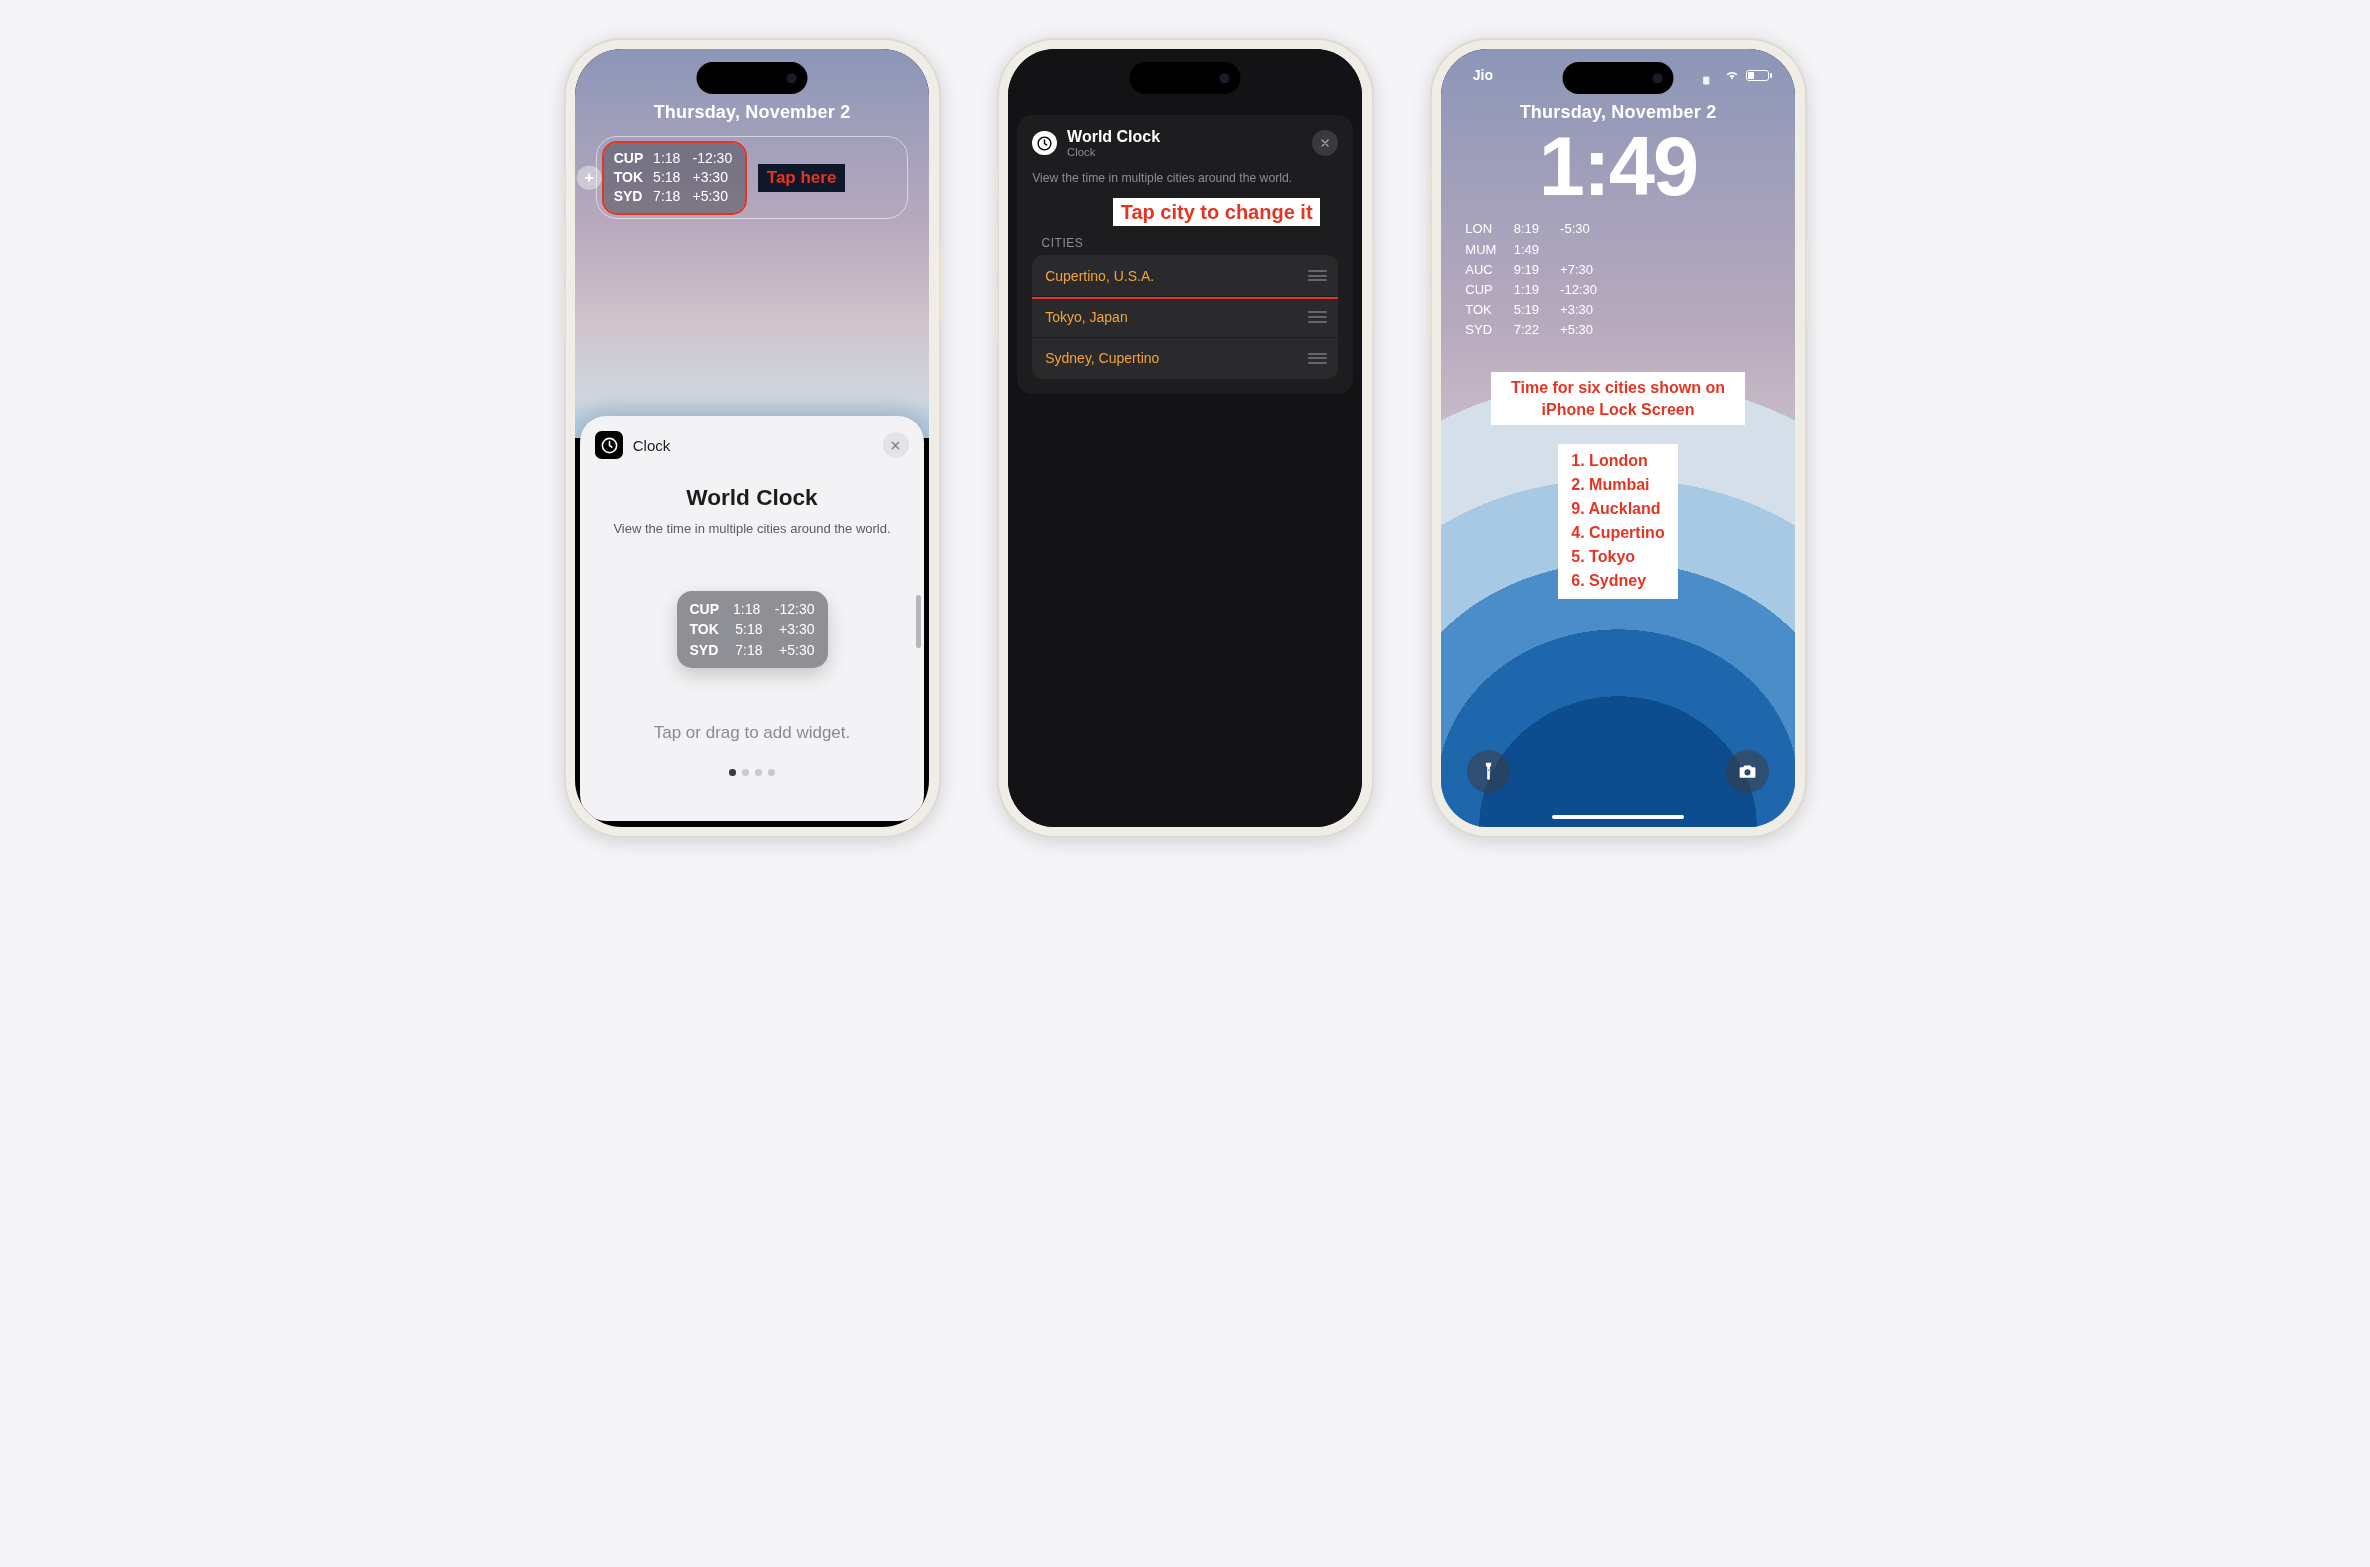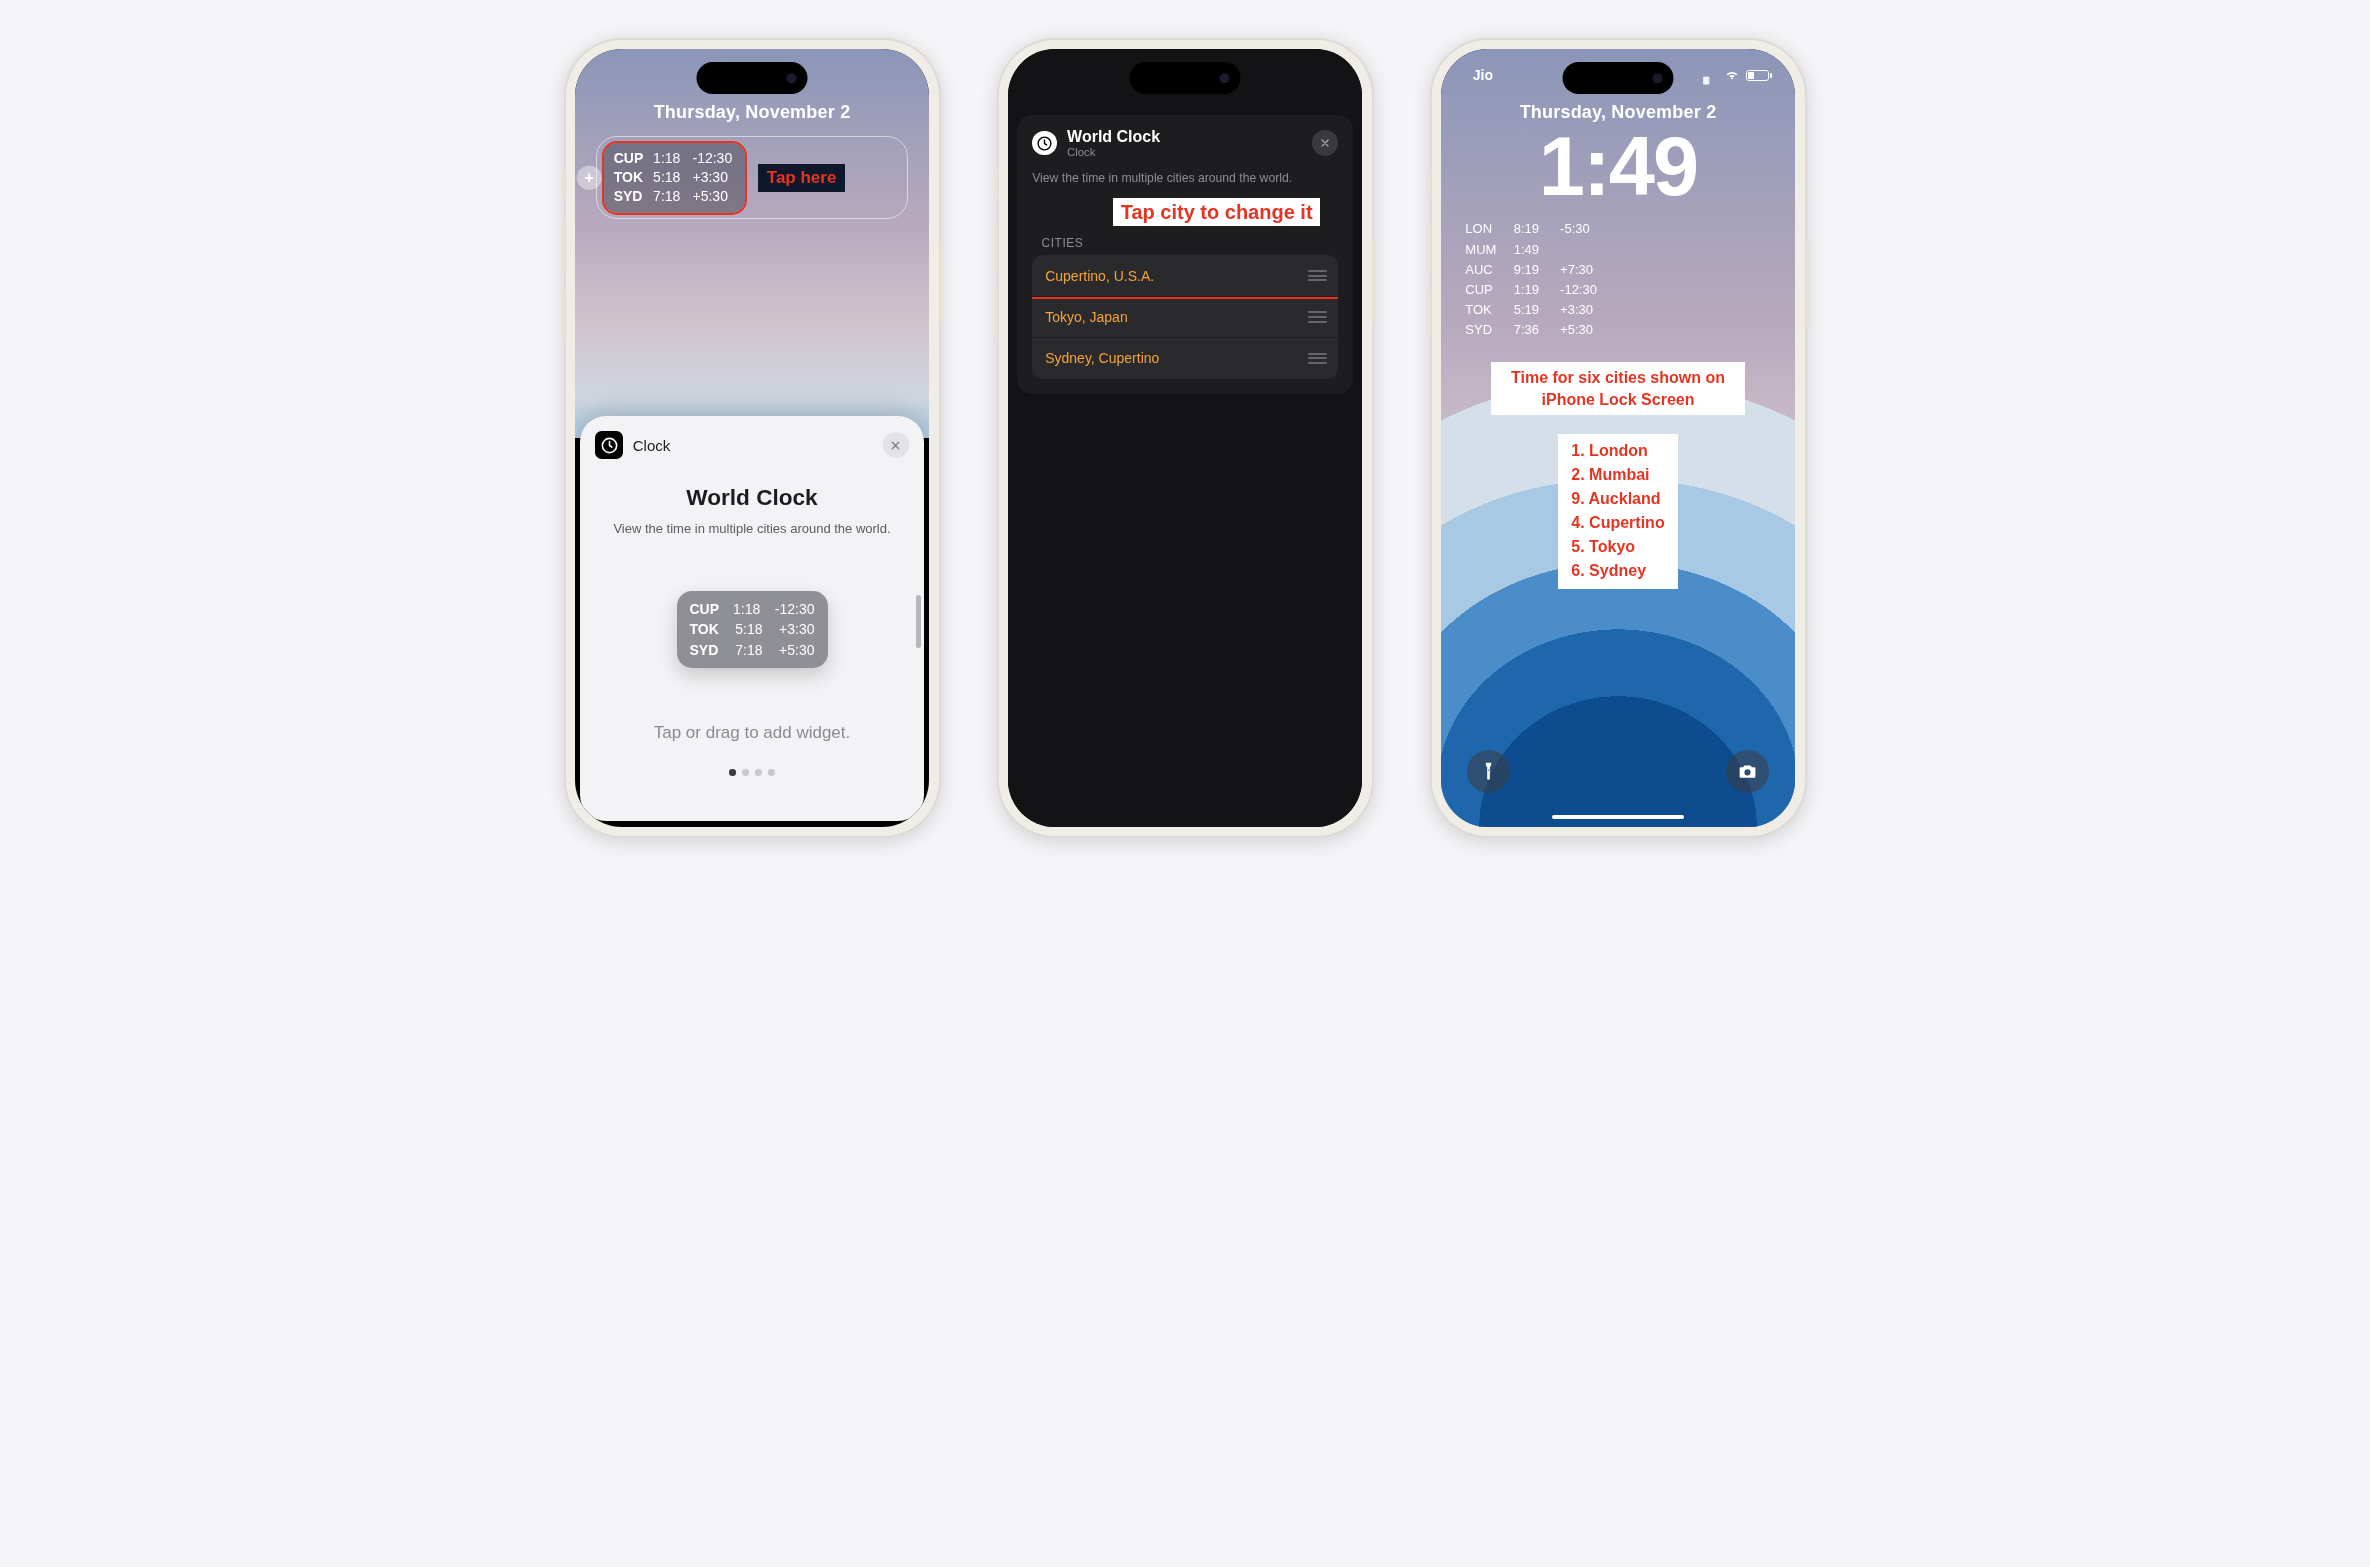--- a/index.html
+++ b/index.html
@@ -197,21 +197,21 @@
     margin: 11.3px 24.5px 0;
     display:grid; grid-template-columns:1fr; column-gap:26px;
     font-size:13px; color:#fff; text-align:left;
     font-variant-numeric: tabular-nums;
   }
   .six-grid .row{display:flex; gap:10.4px; line-height:1.55;}
   .six-grid .code{width:38px; font-weight:500;}
   .six-grid .t{width:36px;}
 
   .annot-block{
-    margin:22px auto 0; width:254px; text-align:center;
+    margin:32px auto 0; width:254px; text-align:center;
   }
   .annot-block .headline{
     background:#fff; color:#e53522; font-weight:700; font-size:16px;
     padding:4.7px 5.6px; line-height:1.35;
   }
   .annot-block ol{
     display:inline-block; text-align:left; margin-top:19px;
     background:#fff; color:#e53522; font-weight:700; font-size:16px;
     padding:5.6px 13px 5.6px 13px; list-style:none;
   }
@@ -427,21 +427,21 @@
               <span class="t">1:19</span>
               <span>-12:30</span>
             </div>
           <div class="row">
               <span class="code">TOK</span>
               <span class="t">5:19</span>
               <span>+3:30</span>
             </div>
           <div class="row">
               <span class="code">SYD</span>
-              <span class="t">7:36</span>
+              <span class="t">7:22</span>
               <span>+5:30</span>
             </div>
         </div>
       </div>
 
       <div class="annot-block">
         <div class="headline">Time for six cities shown on iPhone Lock Screen</div>
         <ol>
           <li>1. London</li>
           <li>2. Mumbai</li>

